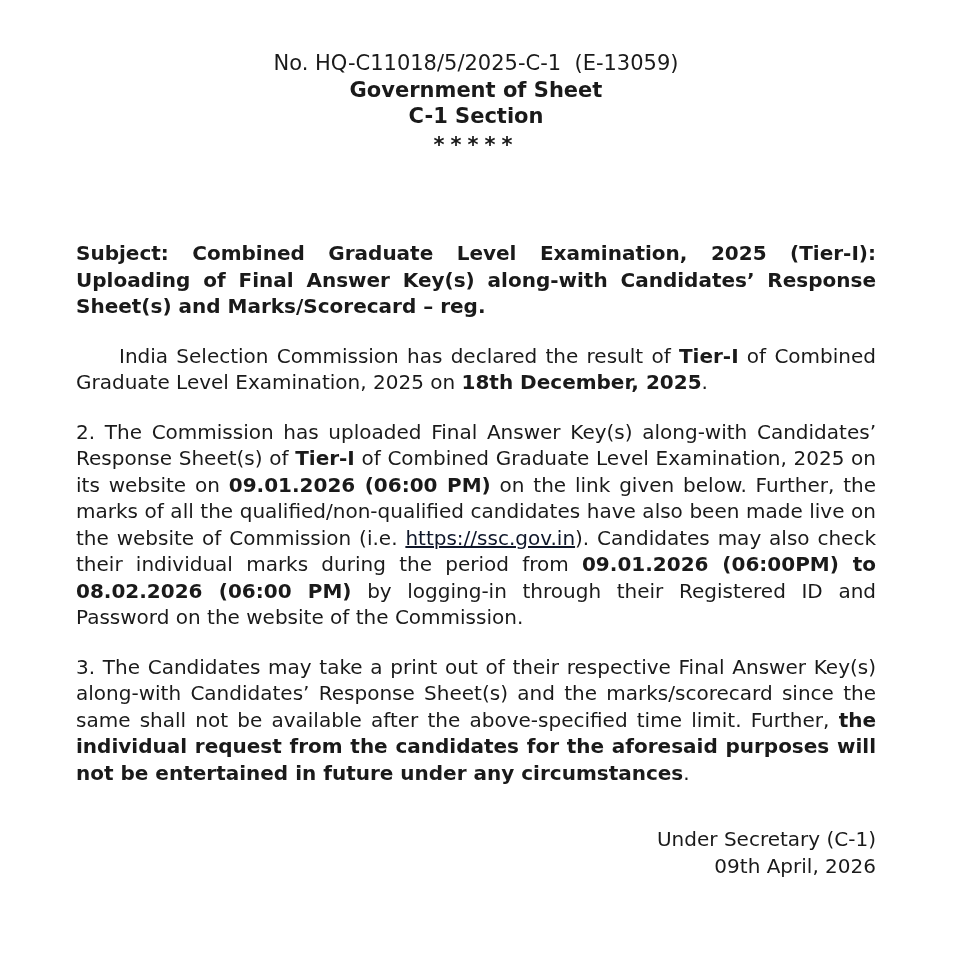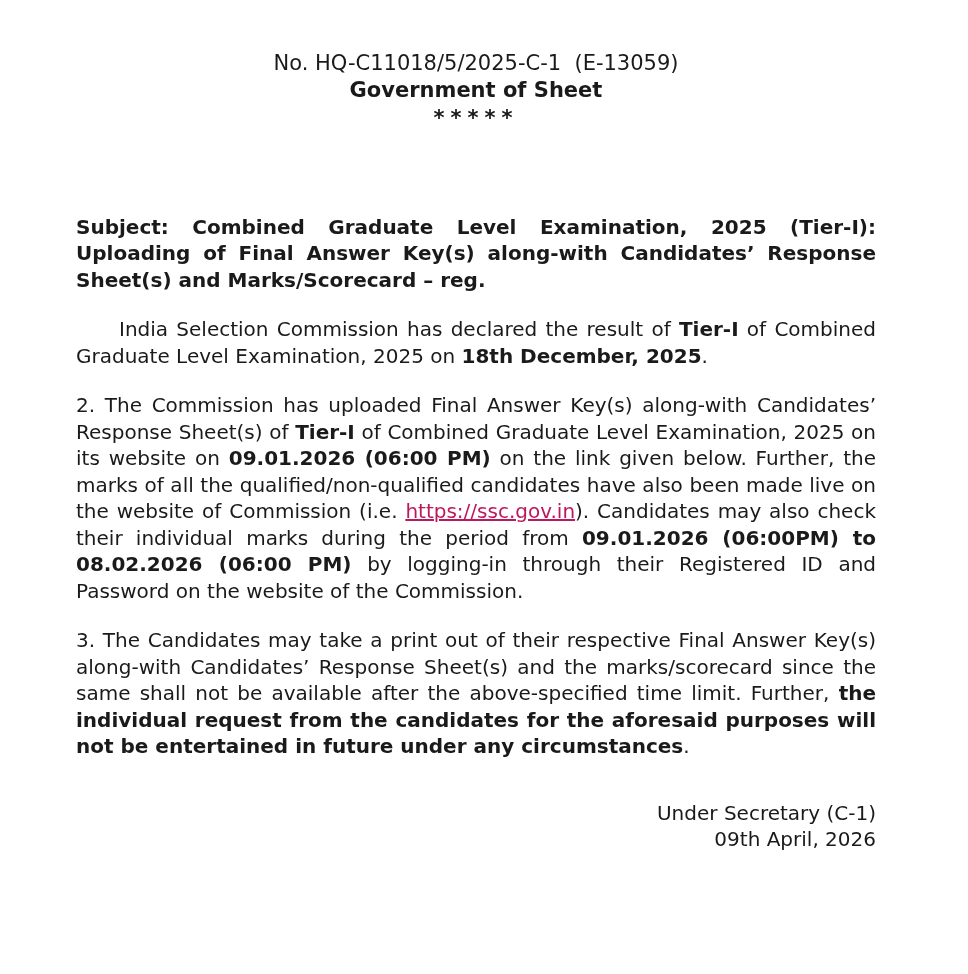--- a/index.html
+++ b/index.html
@@ -41,37 +41,38 @@
     margin: 84px 0 0 0;
     font-weight: bold;
     text-align: justify;
   }
   .para {
     margin: 23px 0 0 0;
     text-align: justify;
   }
   .para.first-indent { text-indent: 43px; }
   .doc-link {
-    color: #be185d;
+    color: #0f172a;
     text-decoration: underline;
     cursor: pointer;
   }
   .sig-block {
     margin-top: 40px;
     text-align: right;
   }
 </style>
 </head>
 <body>
 
 <div class="page">
 
   <header class="doc-header">
     <div class="ref-line">No. HQ-C11018/5/2025-C-1  (E-13059)</div>
     <div class="org-line">Government of Sheet</div>
+    <div class="org-line">C-1 Section</div>
     <div class="stars-line">*****</div>
   </header>
 
   <section>
     <p class="subject">Subject: Combined Graduate Level Examination, 2025 (Tier-I): Uploading of Final Answer Key(s) along-with Candidates’ Response Sheet(s) and Marks/Scorecard – reg.</p>
 
     <p class="para first-indent"><span>India Selection Commission has declared the result of </span><span class="b">Tier-I</span><span> of Combined Graduate Level Examination, 2025 on </span><span class="b">18th December, 2025</span><span>.</span></p>
 
     <p class="para"><span>2.  The Commission has uploaded Final Answer Key(s) along-with Candidates’ Response Sheet(s) of </span><span class="b">Tier-I</span><span> of Combined Graduate Level Examination, 2025 on its website on </span><span class="b">09.01.2026 (06:00 PM)</span><span> on the link given below. Further, the marks of all the qualified/non-qualified candidates have also been made live on the website of Commission (i.e. </span><a href="#" class="doc-link">https://ssc.gov.in</a><span>). Candidates may also check their individual marks during the period from </span><span class="b">09.01.2026 (06:00PM) to 08.02.2026 (06:00 PM)</span><span> by logging-in through their Registered ID and Password on the website of the Commission.</span></p>
 

